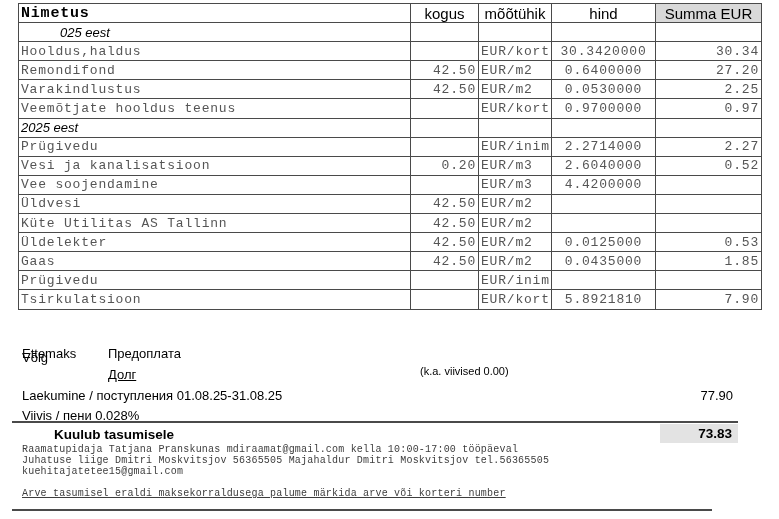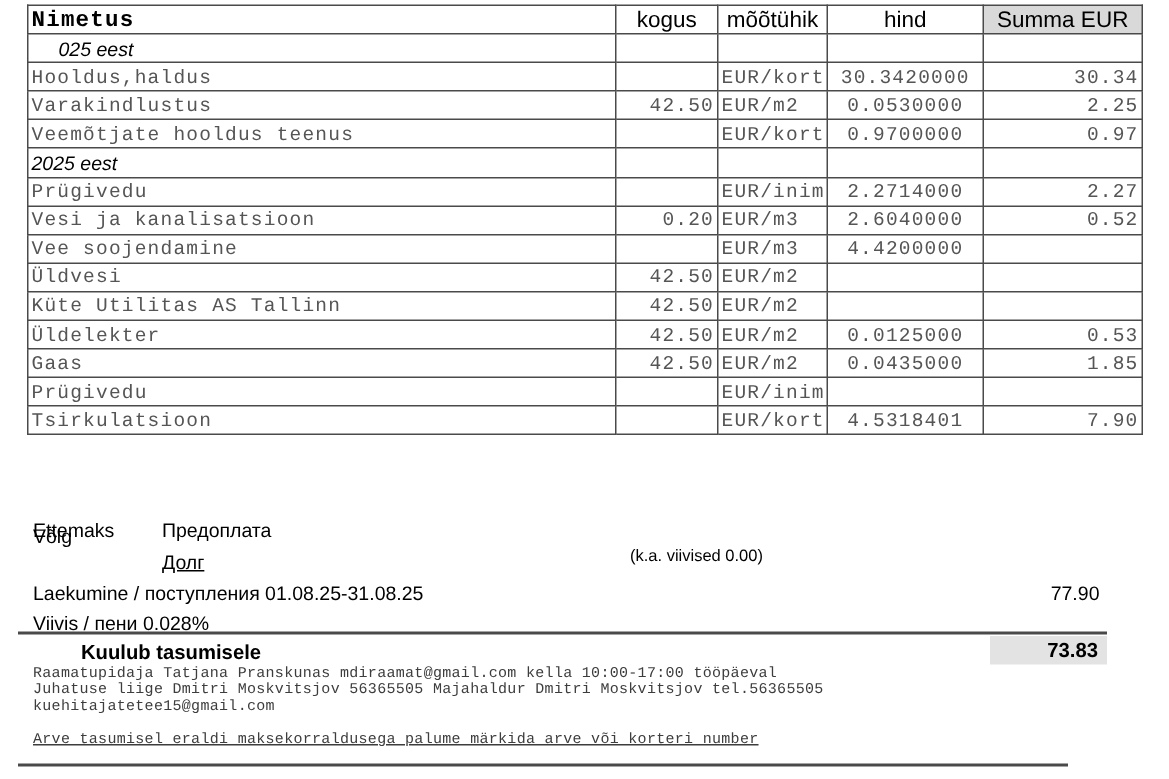--- a/index.html
+++ b/index.html
@@ -51,21 +51,21 @@
   }
   tr.header-row td.col-summa { text-align: center; padding-right: 2px; }
 
   tr.row-section td {
     font-family: "Liberation Sans", sans-serif;
     font-style: italic;
     letter-spacing: 0;
     font-size: 13px;
     color: #000000;
   }
-  tr.row-section.indent td.col-name { padding-left: 20px; }
+  tr.row-section.indent td.col-name { padding-left: 41px; }
 
   tr.row-total td {
     font-family: "Liberation Sans", sans-serif;
     letter-spacing: 0;
     color: #000000;
   }
   tr.row-total td.col-name  { font-weight: bold; font-size: 13.5px; }
   tr.row-total td.col-summa { font-weight: bold; font-style: italic; font-size: 13.5px; }
 
   
@@ -117,20 +117,27 @@
         <td class="col-summa"></td>
       </tr>
       <tr class="row-item">
         <td class="col-name">Hooldus,haldus</td>
         <td class="col-kogus"></td>
         <td class="col-unit">EUR/kort</td>
         <td class="col-hind">30.3420000</td>
         <td class="col-summa">30.34</td>
       </tr>
       <tr class="row-item">
+        <td class="col-name">Remondifond</td>
+        <td class="col-kogus">42.50</td>
+        <td class="col-unit">EUR/m2</td>
+        <td class="col-hind">0.6400000</td>
+        <td class="col-summa">27.20</td>
+      </tr>
+      <tr class="row-item">
         <td class="col-name">Varakindlustus</td>
         <td class="col-kogus">42.50</td>
         <td class="col-unit">EUR/m2</td>
         <td class="col-hind">0.0530000</td>
         <td class="col-summa">2.25</td>
       </tr>
       <tr class="row-item">
         <td class="col-name">Veemõtjate hooldus teenus</td>
         <td class="col-kogus"></td>
         <td class="col-unit">EUR/kort</td>
@@ -197,21 +204,21 @@
         <td class="col-name">Prügivedu</td>
         <td class="col-kogus"></td>
         <td class="col-unit">EUR/inim</td>
         <td class="col-hind"></td>
         <td class="col-summa"></td>
       </tr>
       <tr class="row-item">
         <td class="col-name">Tsirkulatsioon</td>
         <td class="col-kogus"></td>
         <td class="col-unit">EUR/kort</td>
-        <td class="col-hind">4.5318401</td>
+        <td class="col-hind">5.8921810</td>
         <td class="col-summa">7.90</td>
       </tr>
     </tbody>
 </table>
 
 <div class="abs sum-label" style="left:22px; top:346px;">Ettemaks</div>
 <div class="abs sum-label" style="left:108px; top:346px;">Предоплата</div>
 
 <div class="abs sum-label" style="left:22px; top:350px;">Võlg</div>
 <div class="abs sum-label" style="left:108px; top:367px;text-decoration:underline;">Долг</div>

